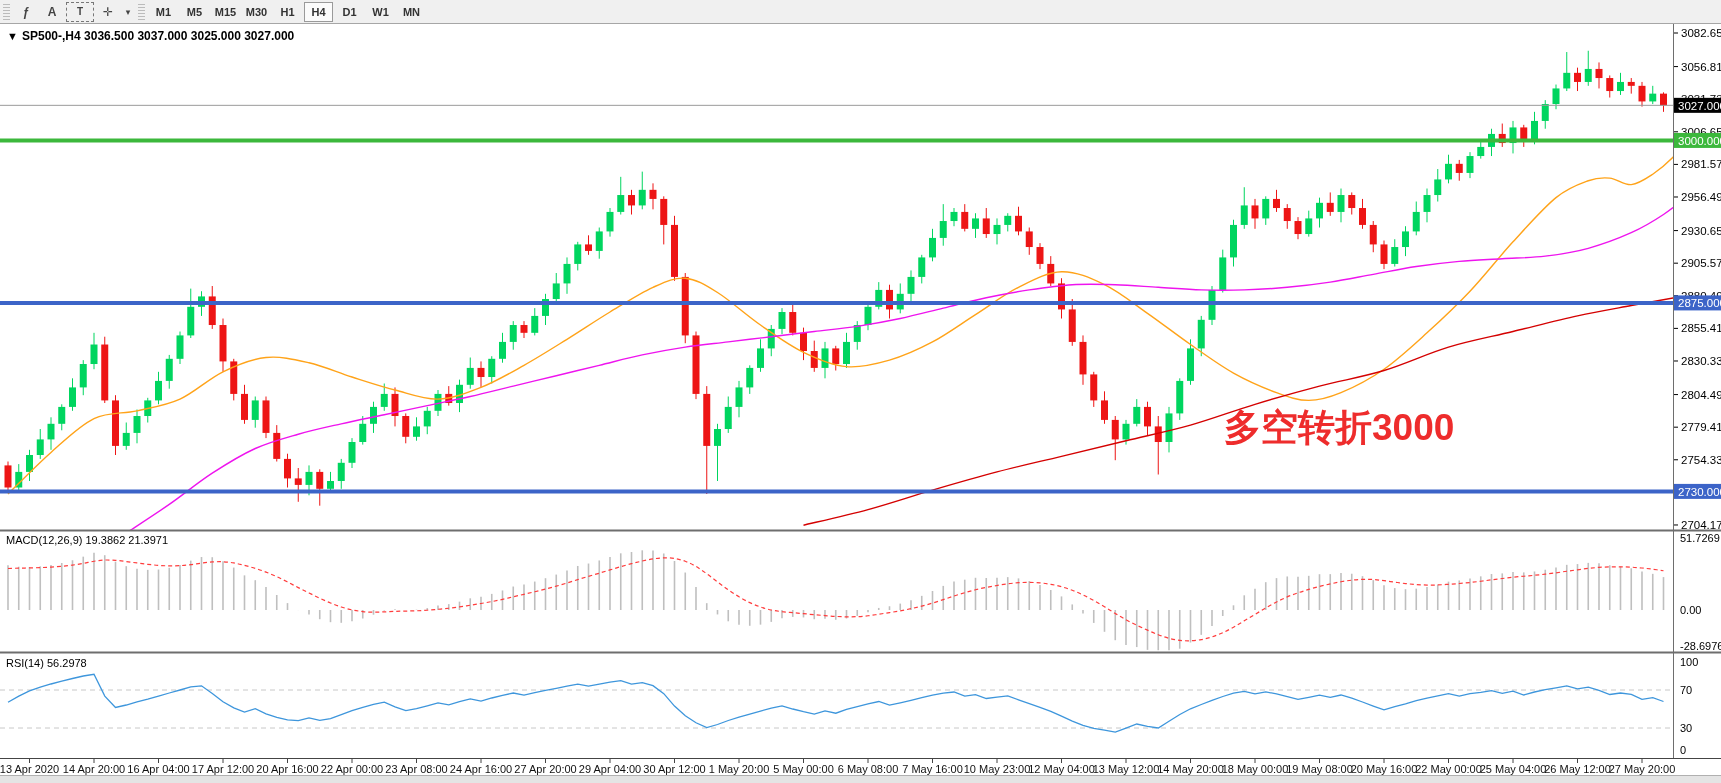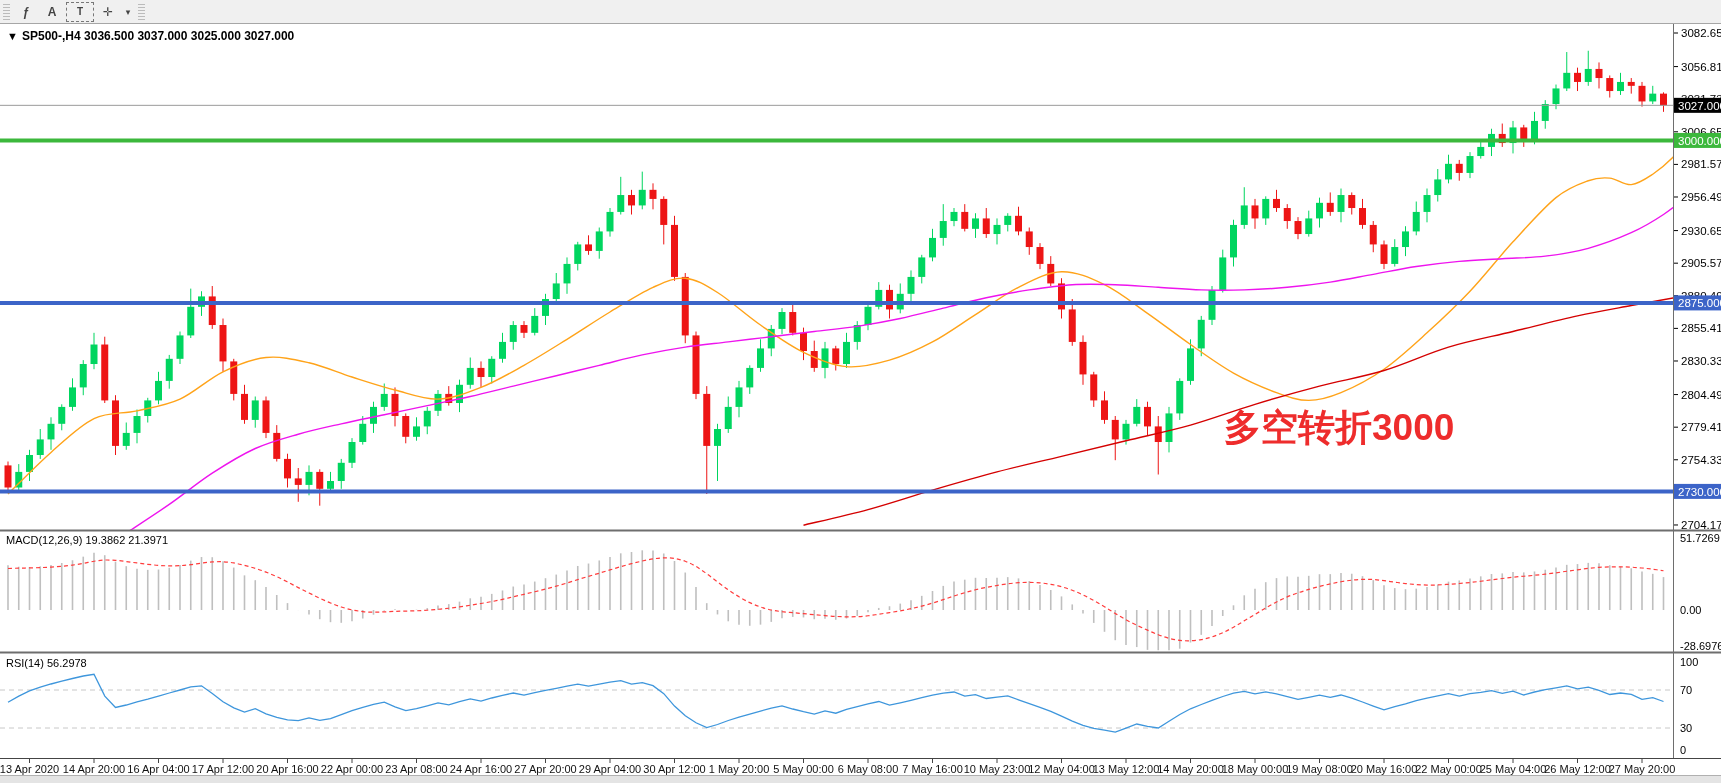--- a/index.html
+++ b/index.html
@@ -33,20 +33,31 @@
 
     <span id="icon-slot" style="display: flex;">
         <div class="tb-icon">ƒ</div>
         <div class="tb-icon">A</div>
         <div class="tb-icon dashed-box">T</div>
         <div class="tb-icon">✛</div>
         <div class="tb-icon" style="width: 10px; font-size: 9px;">▾</div>
       </span>
     <div class="grip"></div>
 
+    <span id="tf-slot" style="display:flex;align-items:center;">
+        <div class="tf-btn">M1</div>
+        <div class="tf-btn">M5</div>
+        <div class="tf-btn">M15</div>
+        <div class="tf-btn">M30</div>
+        <div class="tf-btn">H1</div>
+        <div class="tf-btn active">H4</div>
+        <div class="tf-btn">D1</div>
+        <div class="tf-btn">W1</div>
+        <div class="tf-btn">MN</div>
+      </span>
   </div>
 
   <svg id="chart-svg" width="1721" height="776">
     <defs>
       <clipPath id="clip-main">
           <rect x="0" y="24" width="1673" height="506"></rect>
         </clipPath>
       <clipPath id="clip-macd">
           <rect x="0" y="532" width="1673" height="119"></rect>
         </clipPath>

